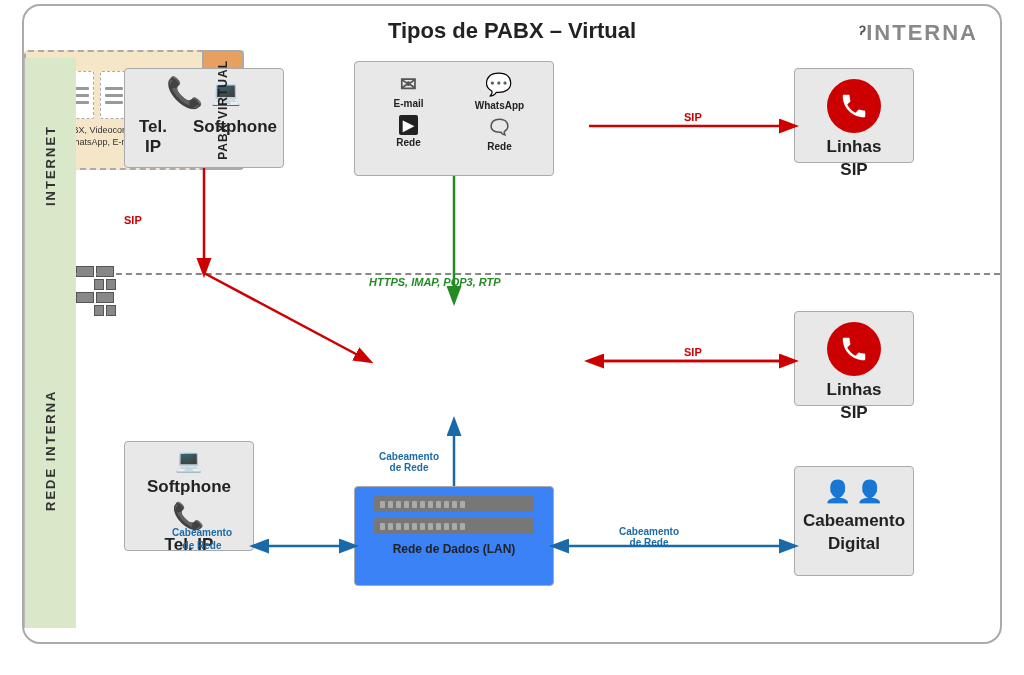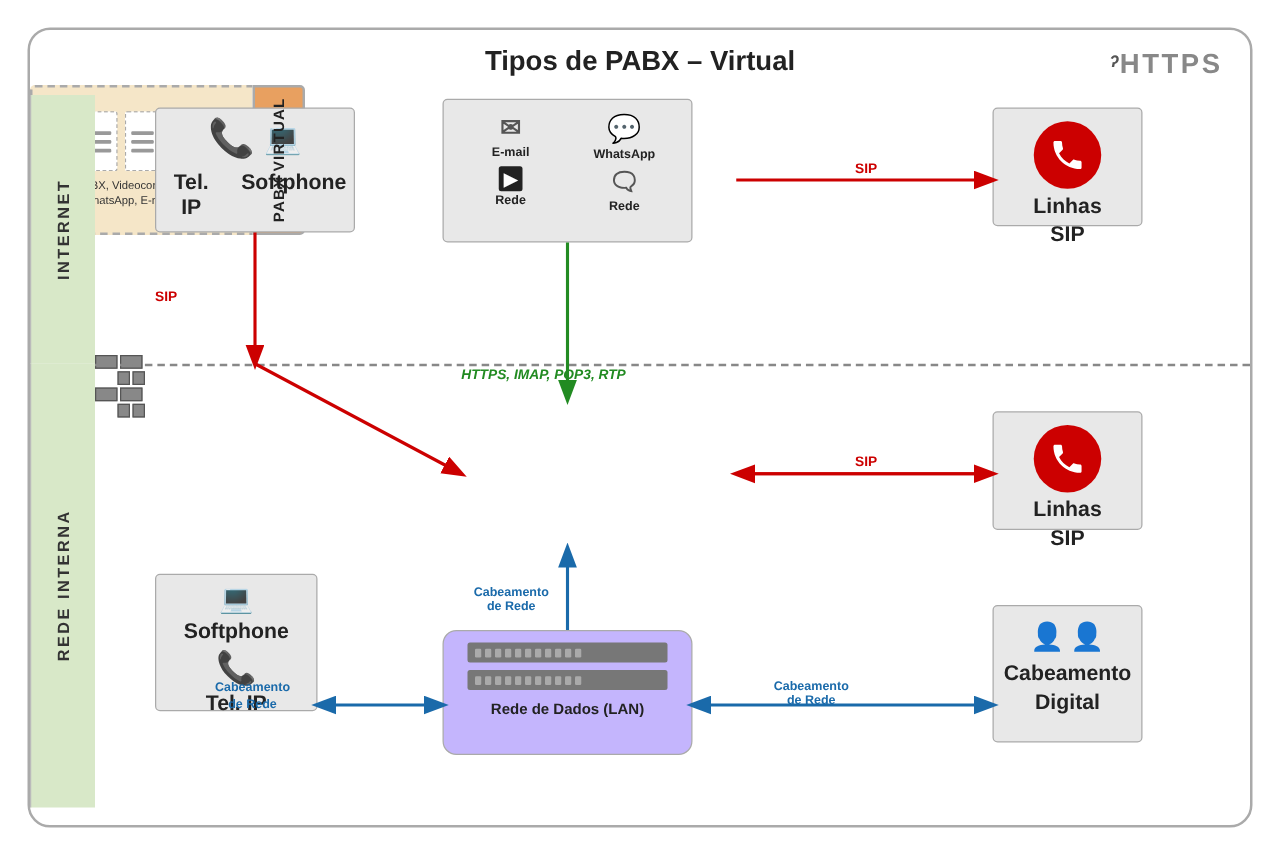--- a/index.html
+++ b/index.html
@@ -6,21 +6,21 @@
     body {
       width: 1024px;
       height: 675px;
       background: #fff;
       font-family: Arial, sans-serif;
       overflow: hidden;
     }
     .main-container {
       width: 980px;
       height: 640px;
-      margin: 22px auto;
+      margin: 4px auto;
       border: 2px solid #aaa;
       border-radius: 18px;
       background: #fff;
       position: relative;
     }
     .title {
       text-align: center;
       font-size: 22px;
       font-weight: bold;
       padding: 12px 0 6px 0;
@@ -348,21 +348,21 @@
     }
   </style>
 </head>
 <body>
 
 <div class="main-container">
 
   <div class="title">Tipos de PABX – Virtual</div>
 
   <div class="logo">
-    <span style="color:#555;font-style:italic;font-size:20px;">ˀ</span><span style="color:#888;font-size:22px;letter-spacing:2px;">HTTPS</span>
+    <span style="color:#555;font-style:italic;font-size:20px;">ˀ</span><span style="color:#888;font-size:22px;letter-spacing:2px;">INTERNA</span>
   </div>
 
   <div class="zone-label zone-internet">INTERNET</div>
 
   <div class="zone-label zone-rede">REDE INTERNA</div>
 
   <div class="firewall">
     <div class="brick-row">
         <div class="brick"></div>
         <div class="brick"></div>
@@ -463,21 +463,21 @@
     <div class="node-label">SIP</div>
   </div>
 
   <div class="node-box node-soft-bot">
     <div style="font-size:22px;text-align:center;">💻</div>
     <div class="node-label">Softphone</div>
     <div style="font-size:26px;text-align:center;margin-top:4px;">📞</div>
     <div class="node-label">Tel. IP</div>
   </div>
 
-  <div class="node-box node-lan" style="background:#c4b5fd;border-radius:11px;">
+  <div class="node-box node-lan" style="background:#3b82f6;">
     <div class="lan-device">
       <div class="lan-port"></div>
         <div class="lan-port"></div>
         <div class="lan-port"></div>
       <div class="lan-port"></div>
         <div class="lan-port"></div>
         <div class="lan-port"></div>
       <div class="lan-port"></div>
         <div class="lan-port"></div>
         <div class="lan-port"></div>

